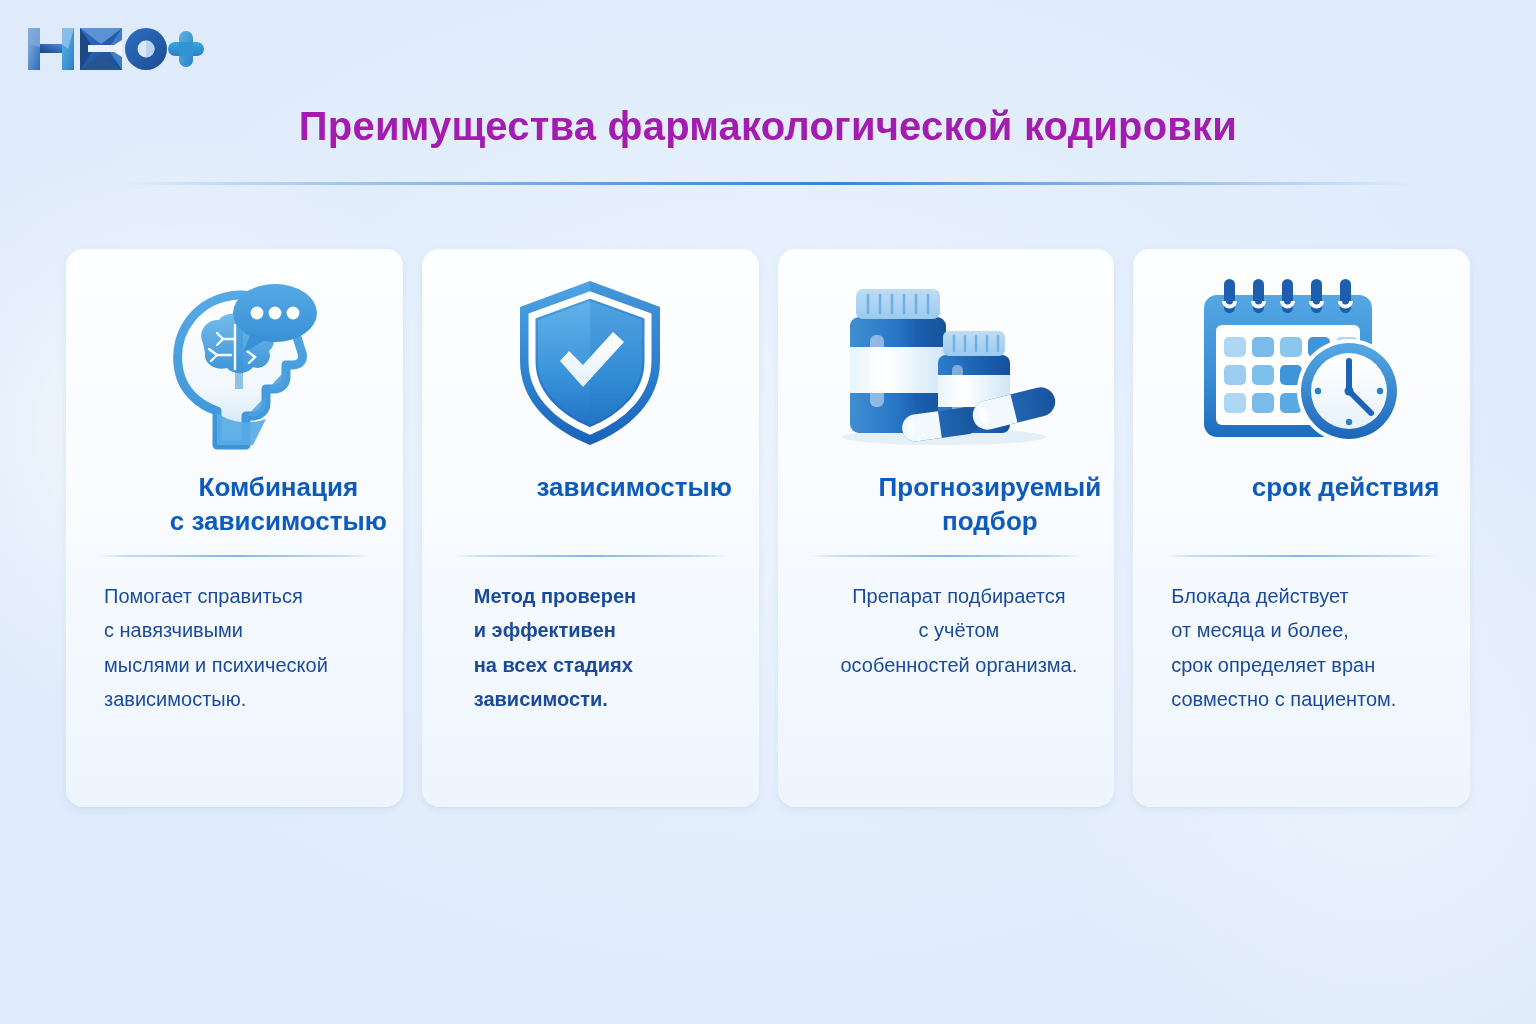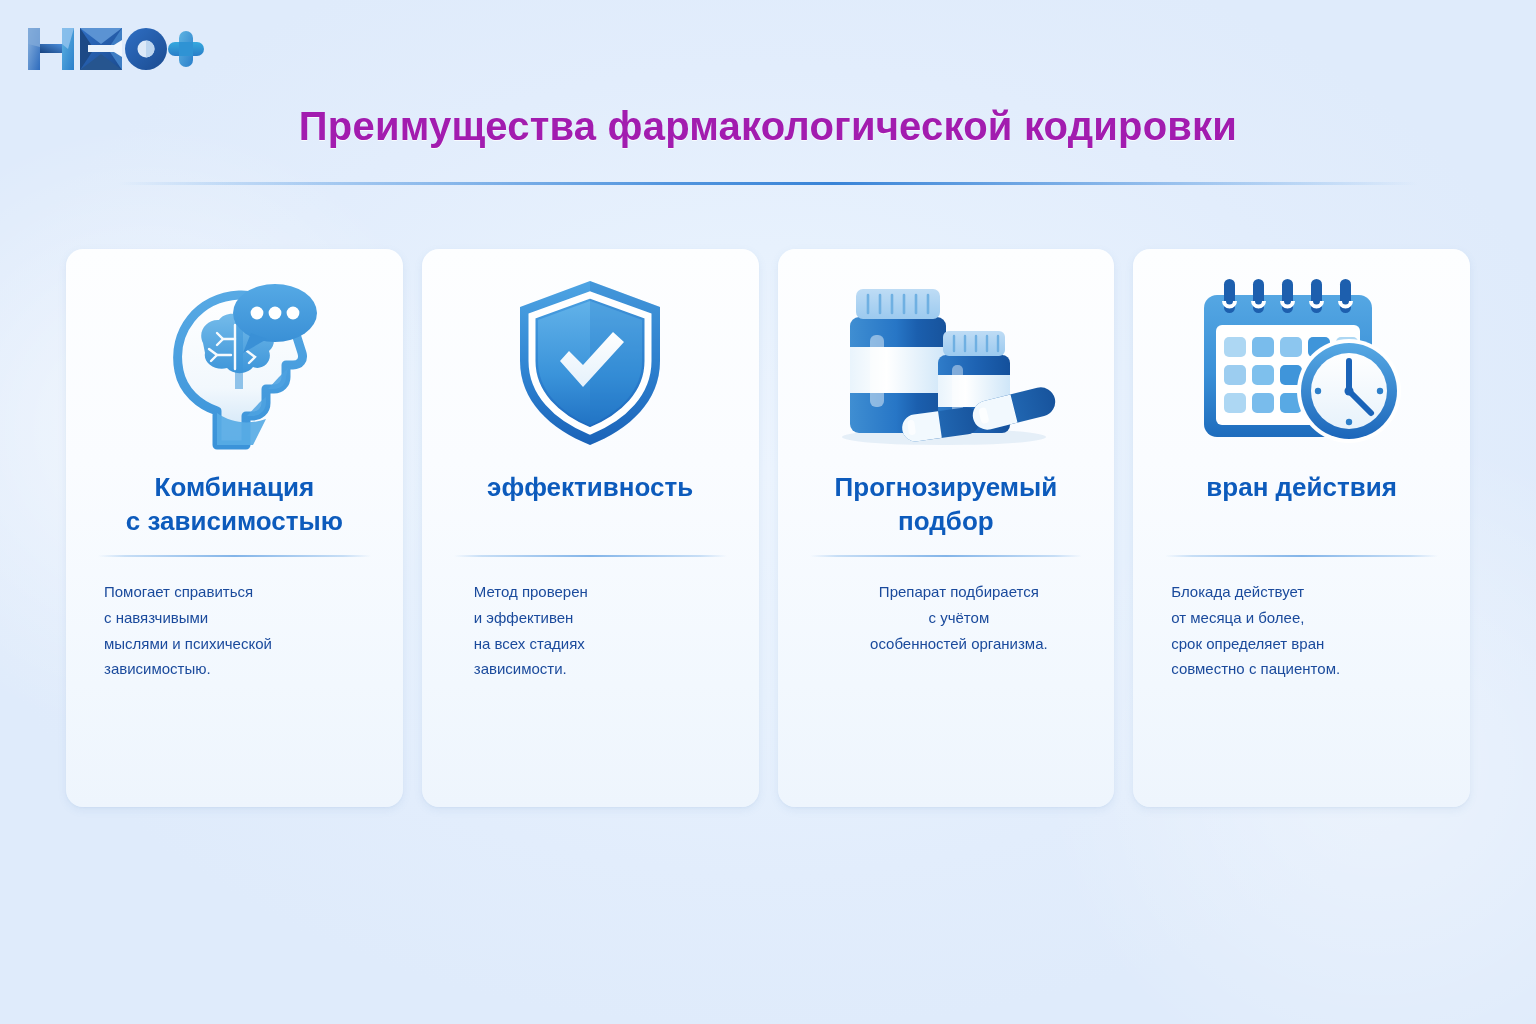--- a/index.html
+++ b/index.html
@@ -116,49 +116,49 @@
     font-weight: bold;
     color: #0d5bbc;
     text-align: center;
     line-height: 1.30;
     padding: 0 12px;
     min-height: 72px;
     display: flex;
     align-items: flex-start;
     justify-content: center;
   }
-  .card-heading span { display: block; }
+  .card-heading span { display: block; margin-left: 44px; }
 
   .card-rule {
     width: calc(100% - 64px);
     height: 2px;
     margin: 12px 0 0 0;
     background: linear-gradient(to right,
       rgba(110,170,230,0) 0%,
       rgba(110,170,230,0.35) 10%,
       rgba(92,157,225,0.75) 50%,
       rgba(110,170,230,0.35) 90%,
       rgba(110,170,230,0) 100%);
     border-radius: 2px;
   }
 
   .card-body {
-    font-size: 15px;
+    font-size: 20px;
     color: #1a4a9c;
     line-height: 1.72;
     padding: 22px 18px 0 34px;
     text-align: left;
     width: 100%;
     box-sizing: border-box;
     white-space: pre-line;
   }
 
   
   .card:nth-child(1) .card-body { padding-left: 38px; padding-right: 18px; }
-  .card:nth-child(2) .card-body { padding-left: 52px; padding-right: 18px; }
+  .card:nth-child(2) .card-body { padding-left: 52px; padding-right: 18px; font-weight: bold; }
   .card:nth-child(3) .card-body { padding-left: 42px; padding-right: 16px; text-align: center; }
   .card:nth-child(4) .card-body { padding-left: 38px; padding-right: 14px; }
 </style>
 </head>
 <body>
 
 <div class="page-bg"></div>
 <div class="bg-glow-left"></div>
 <div class="bg-glow-right"></div>
 
@@ -309,21 +309,21 @@
         <path d="M78 4 L148 30 L148 84 C148 124 118 152 78 168 C38 152 8 124 8 84 L8 30 Z" fill="url(#shOut)"></path>
         <path d="M78 4 L148 30 L148 84 C148 124 118 152 78 168 Z" fill="#1f68bb" opacity="0.22"></path>
         <path d="M78 18 L136 39 L136 84 C136 116 112 140 78 154 C44 140 20 116 20 84 L20 39 Z" fill="none" stroke="#ffffff" stroke-width="7"></path>
         <path d="M78 24 L130 43 L130 84 C130 113 108 135 78 148 C48 135 26 113 26 84 L26 43 Z" fill="url(#shIn)"></path>
         <path d="M78 24 L130 43 L130 84 C130 113 108 135 78 148 Z" fill="#2579c8" opacity="0.28"></path>
         <path d="M48 84 L57 74 L71 88 L101 55 L112 65 L71 110 Z" fill="url(#ckG)"></path>
       </svg>
     </div>
     <div class="card-heading">
       <span>
-        <span>эффективность</span>
+        <span>зависимостыю</span>
       </span>
     </div>
     <div class="card-rule"></div>
     <div class="card-body"> Метод проверен
 и эффективен
 на всех стадиях
 зависимости.</div>
   </div>
 
   <div class="card">
@@ -475,21 +475,21 @@
         <circle cx="124" cy="116" r="3.2" fill="#2e7fc9"></circle>
         <circle cx="186" cy="116" r="3.2" fill="#2e7fc9"></circle>
         <circle cx="155" cy="147" r="3.2" fill="#2e7fc9"></circle>
         <line x1="155" y1="116" x2="155" y2="86" stroke="#1a63b8" stroke-width="6" stroke-linecap="round"></line>
         <line x1="155" y1="116" x2="177" y2="138" stroke="#1a63b8" stroke-width="6" stroke-linecap="round"></line>
         <circle cx="155" cy="116" r="4.5" fill="#1a63b8"></circle>
       </svg>
     </div>
     <div class="card-heading">
       <span>
-        <span>вран действия</span>
+        <span>срок действия</span>
       </span>
     </div>
     <div class="card-rule"></div>
     <div class="card-body">Блокада действует
 от месяца и более,
 срок определяет вран
 совместно с пациентом.</div>
   </div>
 
 </div>

